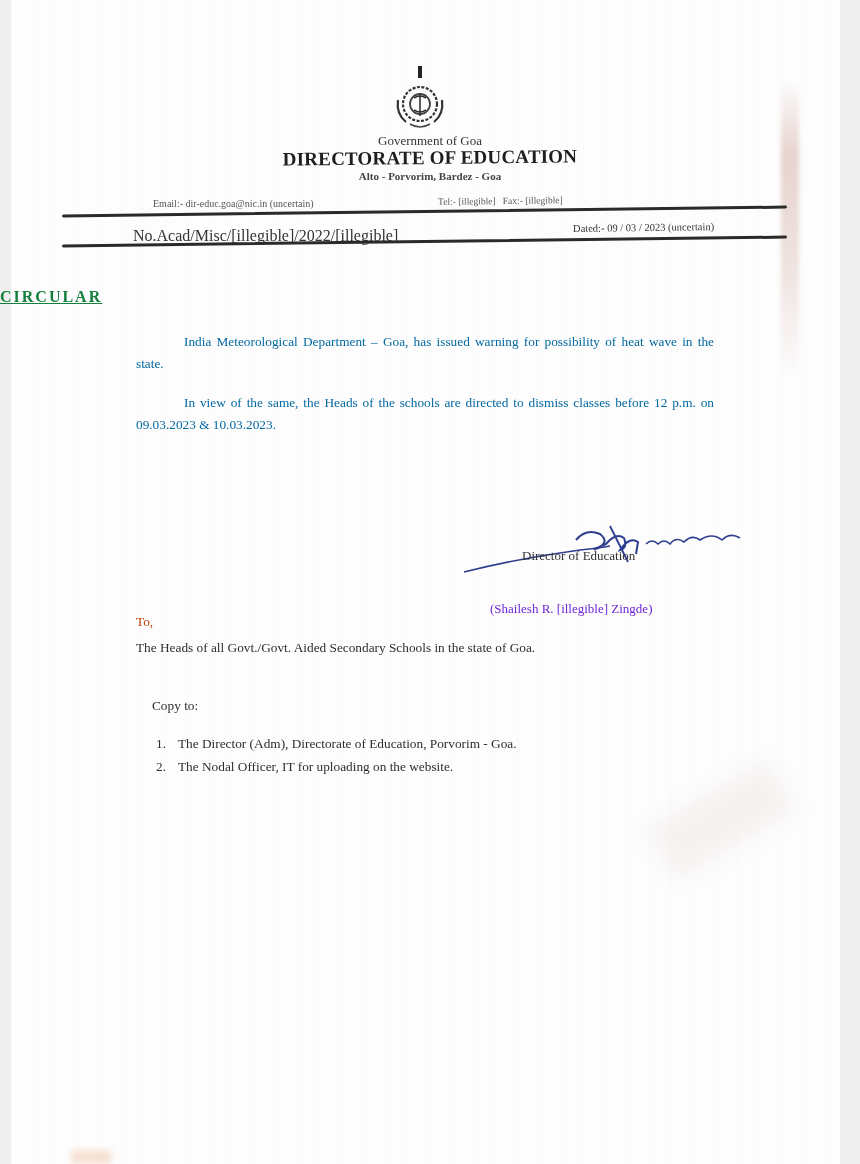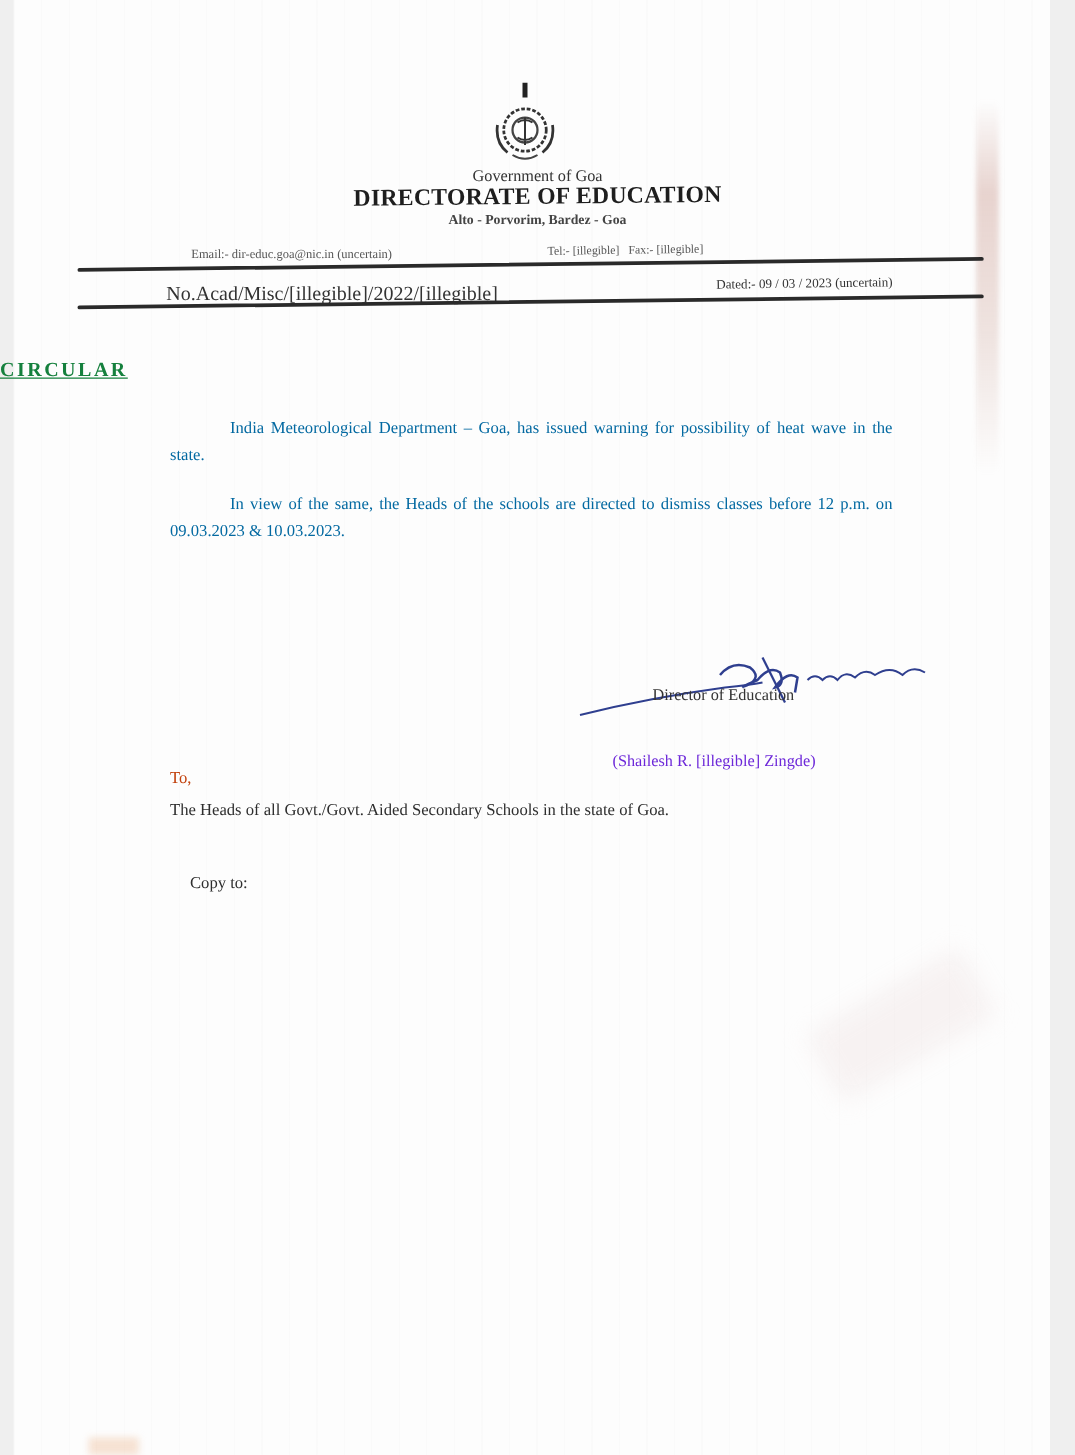--- a/index.html
+++ b/index.html
@@ -111,13 +111,15 @@
   <path d="M186 26 Q192 20 198 26 Q204 20 210 26 Q216 18 224 24 Q232 16 240 22 Q252 14 262 22 Q270 14 280 20" stroke="#2f3f8f" stroke-width="1.6" fill="none"></path>
 </svg>
 <div class="signame">(Shailesh R. [illegible] Zingde)</div>
 <div class="sigtitle">Director of Education</div>
 
 <div class="to">To,</div>
 <div class="recip">The Heads of all Govt./Govt. Aided Secondary Schools in the state of Goa.</div>
 
 <div class="copy">Copy to:</div>
 <ul class="cclist">
+  <li><span class="num">1.</span><span>The Director (Adm), Directorate of Education, Porvorim - Goa.</span></li>
+  <li><span class="num">2.</span><span>The Nodal Officer, IT for uploading on the website.</span></li>
 </ul>
 
 </body></html>

